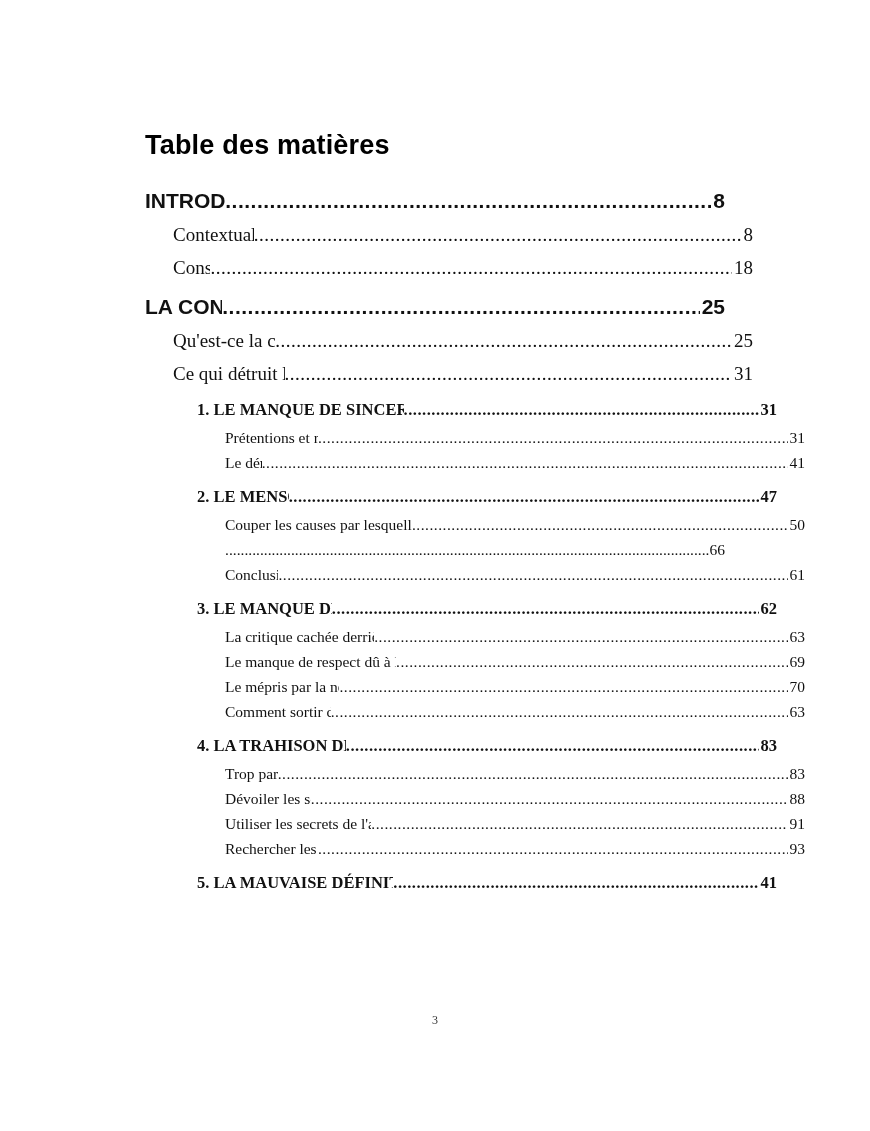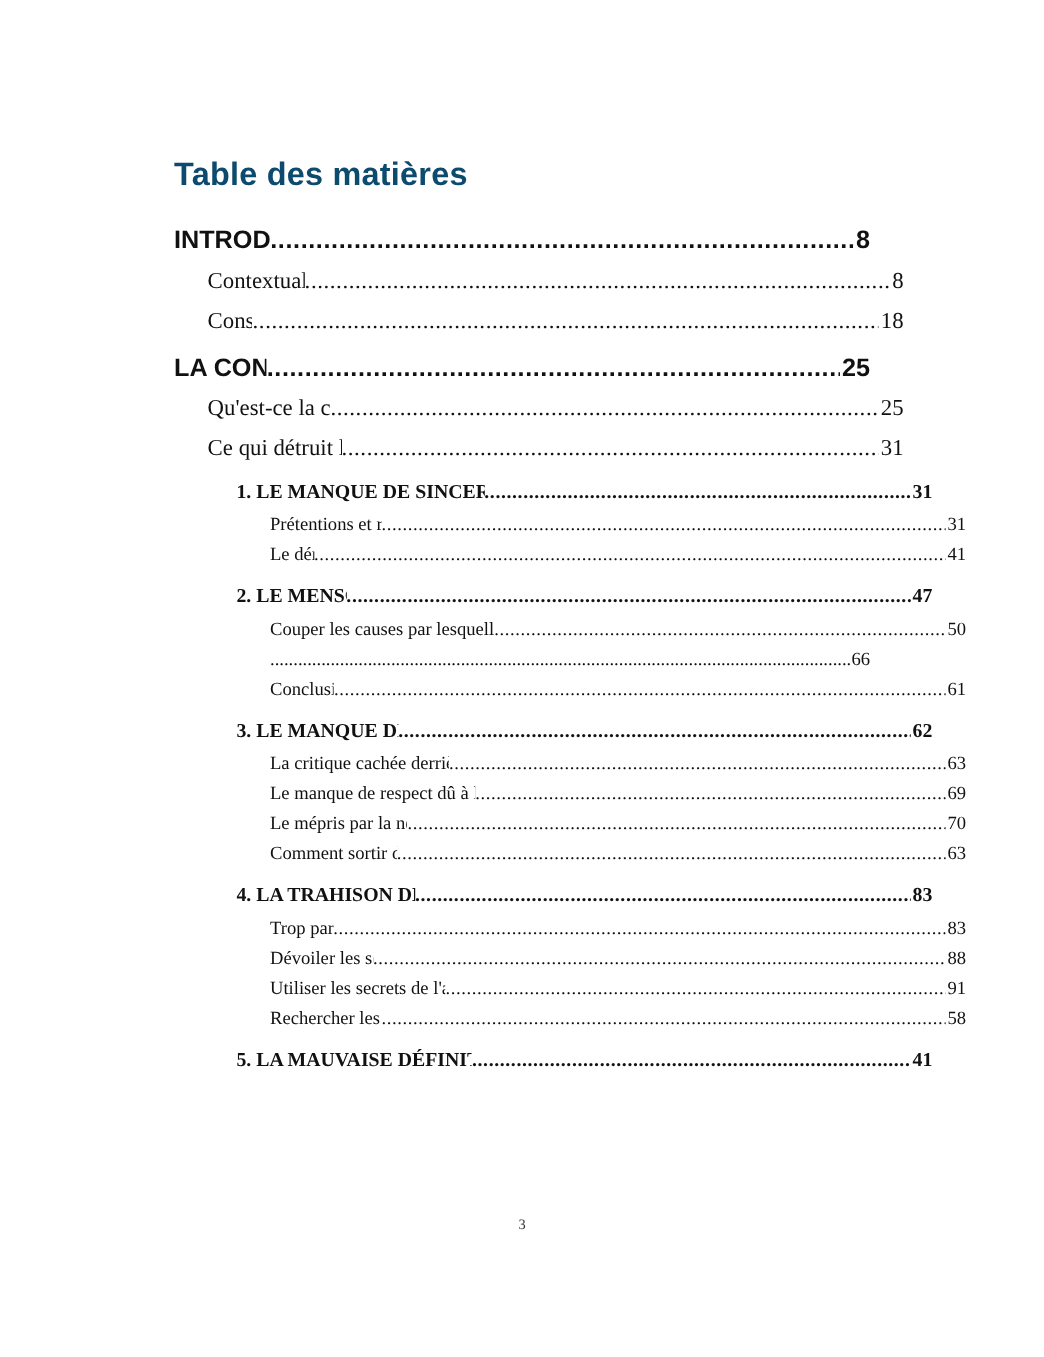--- a/index.html
+++ b/index.html
@@ -20,21 +20,21 @@
     height: 1131px;
     box-sizing: border-box;
     padding: 130px 145px 0 145px;
     position: relative;
   }
   .doc-title {
     font-family: "Liberation Sans", sans-serif;
     font-weight: bold;
     font-size: 27px;
     letter-spacing: 0.2px;
-    color: #0c4a6e;
+    color: #000000;
     margin: 0 0 28px 0;
   }
 
   ul.toc {
     list-style: none;
     margin: 0;
     padding: 0;
   }
 
   .entry {
@@ -248,21 +248,21 @@
 
     <li class="entry lvl4">
       <span class="label">Utiliser les secrets de l'autre contre lui</span>
       <span class="dots">..........................................................................................................................................................</span>
       <span class="page-num">91</span>
     </li>
 
     <li class="entry lvl4">
       <span class="label">Rechercher les failles</span>
       <span class="dots">..........................................................................................................................................................</span>
-      <span class="page-num">58</span>
+      <span class="page-num">93</span>
     </li>
 
     <li class="entry lvl3">
       <span class="label">5. LA MAUVAISE DÉFINITION DES SENTIMENTS</span>
       <span class="dots">..........................................................................................................................................................</span>
       <span class="page-num">41</span>
     </li>
 
   </ul>
 

